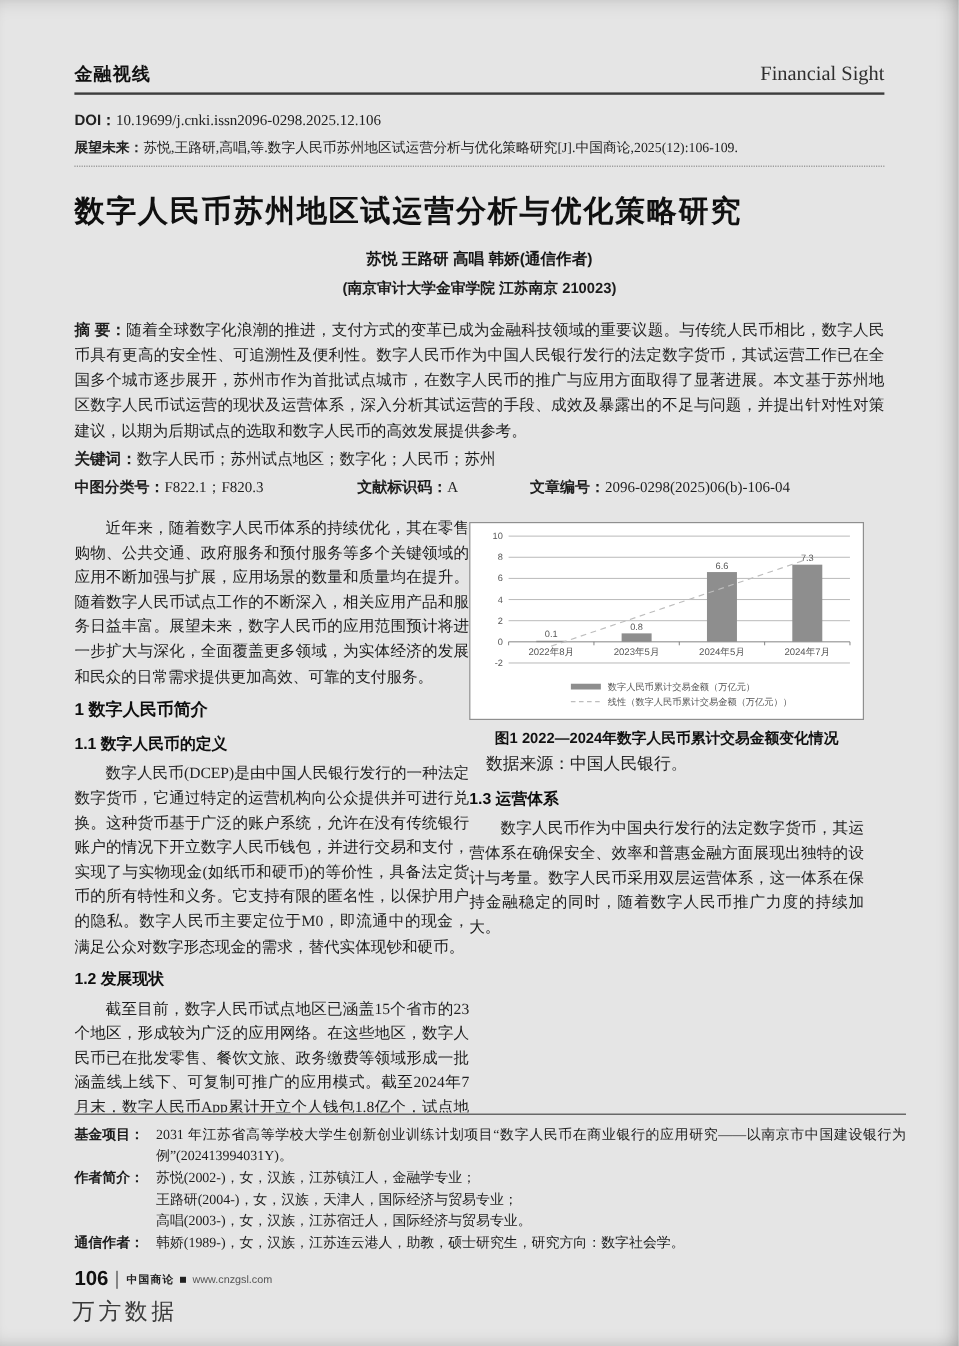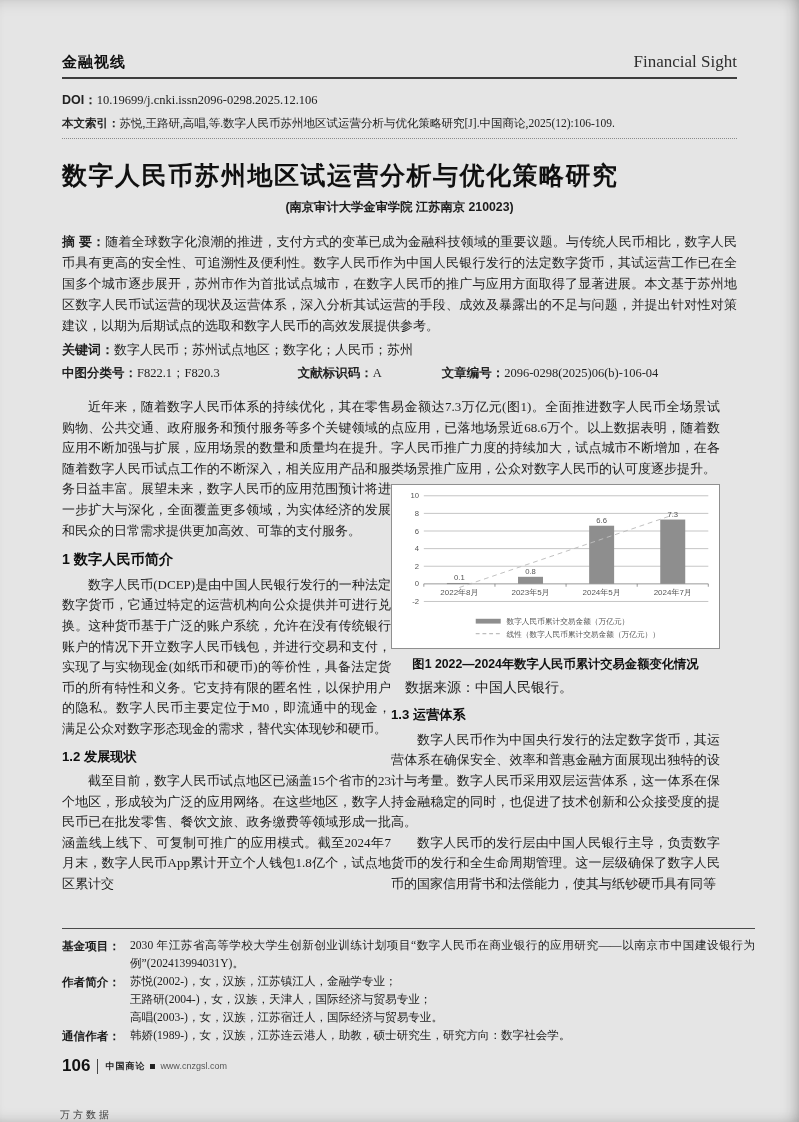--- a/index.html
+++ b/index.html
@@ -48,60 +48,61 @@
   .fn-row .lbl { font-family:"Liberation Sans",sans-serif; font-weight:bold; white-space:nowrap; width:68px; flex:none; }
   .fn-row .txt { flex:1; text-align:justify; }
 
   .page-footer { position:absolute; left:62px; bottom:46px; display:flex; align-items:center; }
   .pf-num { font-family:"Liberation Sans",sans-serif; font-weight:bold; font-size:17px; color:#111; }
   .pf-bar { width:1px; height:15px; background:#444; margin:0 7px; }
   .pf-journal { font-family:Liberation Sans, sans-serif; font-weight:bold; font-size:9px; color:#222; letter-spacing:1px; }
   .pf-square { width:5px; height:5px; background:#222; margin:0 5px; }
   .pf-site { font-family:"Liberation Sans",sans-serif; font-size:9px; color:#555; }
 
-  .watermark { position:absolute; left:60px; bottom:0; font-family:"Liberation Sans",sans-serif;
-               font-size:10px; color:#3a3a3a; letter-spacing:3px; }
+  .watermark { position:absolute; left:60px; bottom:16px; font-family:"Liberation Sans",sans-serif;
+               font-size:19px; color:#3a3a3a; letter-spacing:3px; }
 </style>
 </head>
 <body>
 
 <div class="page">
 
   <div class="header">
     <span class="journal-cn">金融视线</span>
     <span class="journal-en">Financial Sight</span>
   </div>
 
   <div class="doi-row"><span class="lbl-doi">DOI：</span><span>10.19699/j.cnki.issn2096-0298.2025.12.106</span></div>
 
-  <div class="index-row"><span class="lbl">本文索引：</span><span>苏悦,王路研,高唱,等.数字人民币苏州地区试运营分析与优化策略研究[J].中国商论,2025(12):106-109.</span></div>
+  <div class="index-row"><span class="lbl">展望未来：</span><span>苏悦,王路研,高唱,等.数字人民币苏州地区试运营分析与优化策略研究[J].中国商论,2025(12):106-109.</span></div>
 
   <h1 class="title">数字人民币苏州地区试运营分析与优化策略研究</h1>
+  <div class="authors">苏悦  王路研  高唱  韩娇(通信作者)</div>
   <div class="affil">(南京审计大学金审学院  江苏南京  210023)</div>
 
   <div class="abstract"><span class="lbl">摘  要：</span><span>随着全球数字化浪潮的推进，支付方式的变革已成为金融科技领域的重要议题。与传统人民币相比，数字人民币具有更高的安全性、可追溯性及便利性。数字人民币作为中国人民银行发行的法定数字货币，其试运营工作已在全国多个城市逐步展开，苏州市作为首批试点城市，在数字人民币的推广与应用方面取得了显著进展。本文基于苏州地区数字人民币试运营的现状及运营体系，深入分析其试运营的手段、成效及暴露出的不足与问题，并提出针对性对策建议，以期为后期试点的选取和数字人民币的高效发展提供参考。</span></div>
 
   <div class="keywords"><span class="lbl">关键词：</span><span>数字人民币；苏州试点地区；数字化；人民币；苏州</span></div>
 
   <div class="meta-row">
     <span class="grp1"><span class="lbl">中图分类号：</span><span>F822.1；F820.3</span></span>
     <span class="grp2"><span class="lbl">文献标识码：</span><span>A</span></span>
     <span class="grp3"><span class="lbl">文章编号：</span><span>2096-0298(2025)06(b)-106-04</span></span>
   </div>
 
   <div class="columns">
     <div class="col">
       <p class="ind">近年来，随着数字人民币体系的持续优化，其在零售购物、公共交通、政府服务和预付服务等多个关键领域的应用不断加强与扩展，应用场景的数量和质量均在提升。随着数字人民币试点工作的不断深入，相关应用产品和服务日益丰富。展望未来，数字人民币的应用范围预计将进一步扩大与深化，全面覆盖更多领域，为实体经济的发展和民众的日常需求提供更加高效、可靠的支付服务。</p>
       <h3>1  数字人民币简介</h3>
+      <h4>1.1  数字人民币的定义</h4>
       <p class="ind">数字人民币(DCEP)是由中国人民银行发行的一种法定数字货币，它通过特定的运营机构向公众提供并可进行兑换。这种货币基于广泛的账户系统，允许在没有传统银行账户的情况下开立数字人民币钱包，并进行交易和支付，实现了与实物现金(如纸币和硬币)的等价性，具备法定货币的所有特性和义务。它支持有限的匿名性，以保护用户的隐私。数字人民币主要定位于M0，即流通中的现金，满足公众对数字形态现金的需求，替代实体现钞和硬币。</p>
       <h4>1.2  发展现状</h4>
       <p class="ind">截至目前，数字人民币试点地区已涵盖15个省市的23个地区，形成较为广泛的应用网络。在这些地区，数字人民币已在批发零售、餐饮文旅、政务缴费等领域形成一批涵盖线上线下、可复制可推广的应用模式。截至2024年7月末，数字人民币App累计开立个人钱包1.8亿个，试点地区累计交</p>
     </div>
     <div class="col">
-      <p>易金额达7.3万亿元(图1)。全面推进数字人民币全场景试点应用，已落地场景近68.6万个。以上数据表明，随着数字人民币推广力度的持续加大，试点城市不断增加，在各类场景推广应用，公众对数字人民币的认可度逐步提升。</p>
       <div class="figure-box">
         <div id="chart">
             <svg viewBox="0 0 334 164" font-family="Liberation Sans, sans-serif" xmlns="http://www.w3.org/2000/svg">
               <line x1="30" y1="116" x2="326" y2="116" stroke="#b3b3b3" stroke-width="0.8"></line>
               <text x="25" y="118.6" font-size="8" fill="#555555" text-anchor="end">-2</text>
               <line x1="30" y1="97.66666666666667" x2="326" y2="97.66666666666667" stroke="#7a7a7a" stroke-width="0.8"></line>
               <text x="25" y="100.26666666666667" font-size="8" fill="#555555" text-anchor="end">0</text>
               <line x1="30" y1="79.33333333333334" x2="326" y2="79.33333333333334" stroke="#b3b3b3" stroke-width="0.8"></line>
               <text x="25" y="81.93333333333334" font-size="8" fill="#555555" text-anchor="end">2</text>
               <line x1="30" y1="61" x2="326" y2="61" stroke="#b3b3b3" stroke-width="0.8"></line>
@@ -133,29 +134,28 @@
               <rect x="84" y="134" width="26" height="5" fill="#8e8e8e"></rect>
               <text x="116" y="139.5" font-size="8" fill="#555555">数字人民币累计交易金额（万亿元）</text>
               <line x1="84" y1="149.5" x2="110" y2="149.5" stroke="#bdbdbd" stroke-width="1.2" stroke-dasharray="4,3"></line>
               <text x="116" y="152.5" font-size="8" fill="#555555">线性（数字人民币累计交易金额（万亿元））</text>
             </svg>
           </div>
       </div>
       <div class="fig-caption">图1  2022—2024年数字人民币累计交易金额变化情况</div>
       <div class="fig-source">数据来源：中国人民银行。</div>
       <h4>1.3  运营体系</h4>
-      <p class="ind">数字人民币作为中国央行发行的法定数字货币，其运营体系在确保安全、效率和普惠金融方面展现出独特的设计与考量。数字人民币采用双层运营体系，这一体系在保持金融稳定的同时，也促进了技术创新和公众接受度的提高。</p>
-      <p class="ind">数字人民币的发行层由中国人民银行主导，负责数字货币的发行和全生命周期管理。这一层级确保了数字人民币的国家信用背书和法偿能力，使其与纸钞硬币具有同等</p>
+      <p class="ind">数字人民币作为中国央行发行的法定数字货币，其运营体系在确保安全、效率和普惠金融方面展现出独特的设计与考量。数字人民币采用双层运营体系，这一体系在保持金融稳定的同时，随着数字人民币推广力度的持续加大。</p>
     </div>
   </div>
 
   <div class="footnotes">
     <div class="fn-row">
       <span class="lbl">基金项目：</span>
-      <span class="txt">2030 年江苏省高等学校大学生创新创业训练计划项目“数字人民币在商业银行的应用研究——以南京市中国建设银行为例”(202413994031Y)。</span>
+      <span class="txt">2031 年江苏省高等学校大学生创新创业训练计划项目“数字人民币在商业银行的应用研究——以南京市中国建设银行为例”(202413994031Y)。</span>
     </div>
     <div class="fn-row">
       <span class="lbl">作者简介：</span>
       <span class="txt">
         <div>苏悦(2002-)，女，汉族，江苏镇江人，金融学专业；</div>
         <div>王路研(2004-)，女，汉族，天津人，国际经济与贸易专业；</div>
         <div>高唱(2003-)，女，汉族，江苏宿迁人，国际经济与贸易专业。</div>
       </span>
     </div>
     <div class="fn-row">

